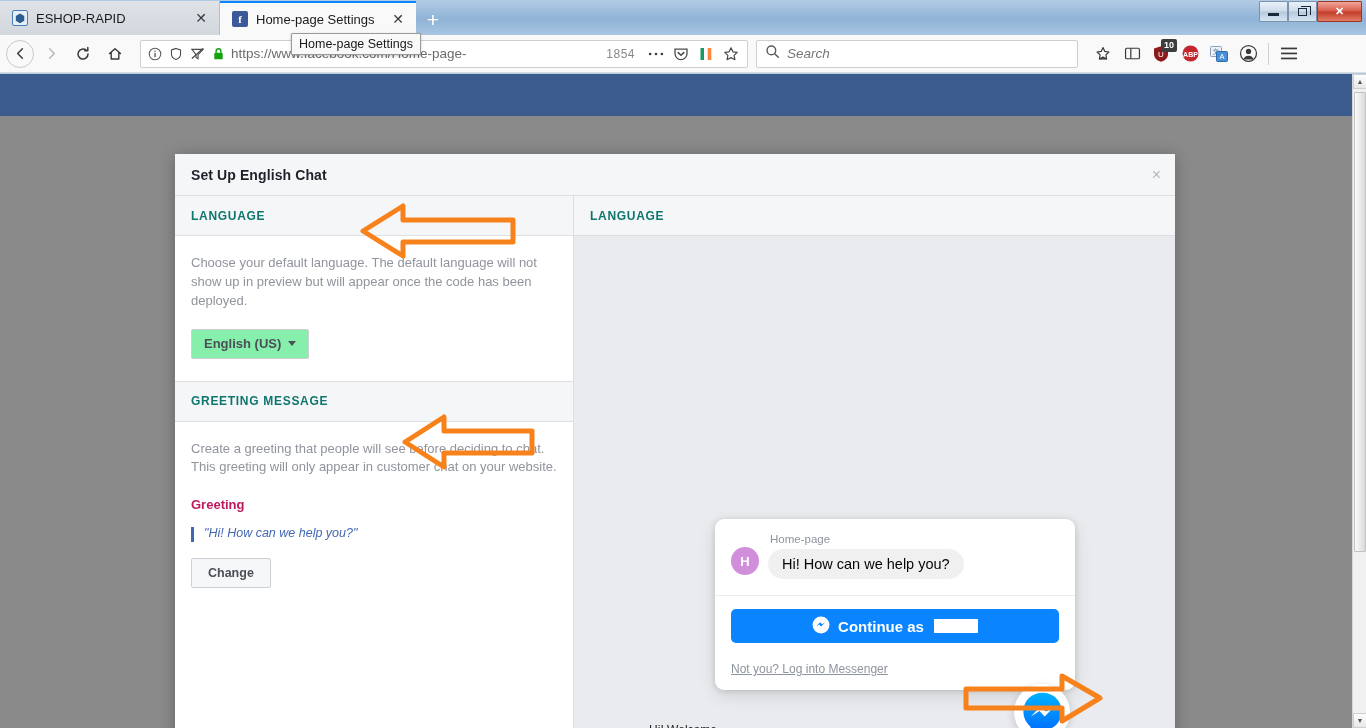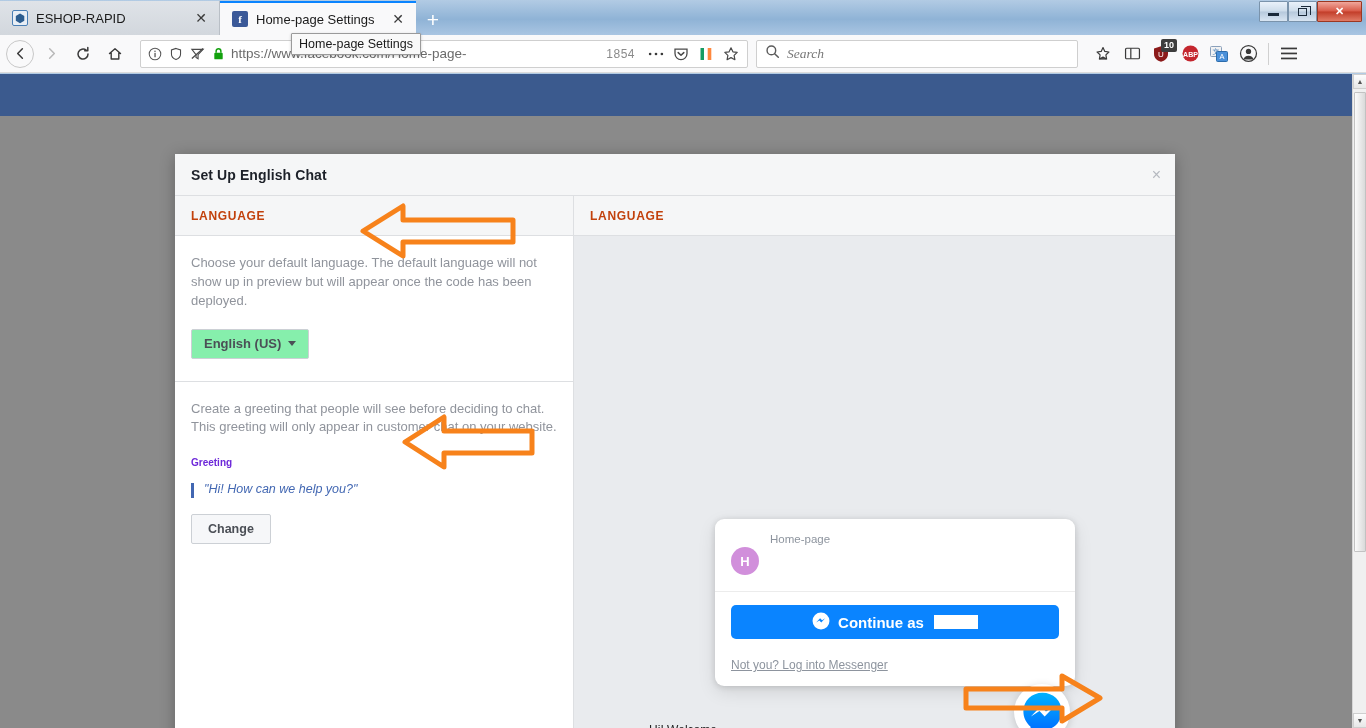--- a/index.html
+++ b/index.html
@@ -116,21 +116,21 @@
   }
   .urlsuffix { font-size: 12px; color: #8a8a8a; margin-right: 6px; letter-spacing:0.5px;}
   .urlbar .rightic { width:20px;height:20px;display:flex;align-items:center;
                      justify-content:center;color:#4a4a4a;cursor:pointer; flex:0 0 20px;}
 
   .searchbar {
     flex: 0 0 auto; width: 322px; height: 28px; margin-left: 6px;
     background: #fff; border: 1px solid #cfcfcf; border-radius: 2px;
     display: flex; align-items: center; padding: 0 8px; gap: 7px;
   }
-  .searchbar .ph { font-size: 13.5px; color: #777; font-style: italic; font-family: Liberation Serif, serif; }
+  .searchbar .ph { font-size: 13.5px; color: #777; font-style: italic; }
 
   .toolicons { display: flex; align-items: center; gap: 3px; margin-left: 10px; }
   .toolic {
     width: 26px; height: 26px; display: flex; align-items: center;
     justify-content: center; cursor: pointer; position: relative; color:#3a3a3a;
   }
   .badge {
     position: absolute; top: -2px; right: -3px; background: #3d3d3d; color: #fff;
     font-size: 9px; line-height: 11px; padding: 1px 3px; border-radius: 2px;
     font-weight: bold;
@@ -186,34 +186,34 @@
     position: absolute; right: 14px; top: 50%; transform: translateY(-50%);
     font-size: 16px; color: #b5b9c0; cursor: pointer; line-height: 1;
   }
   .modal-body { flex: 1; display: flex; min-height: 0; }
 
   
   .leftcol { width: 399px; border-right: 1px solid #dddfe2; display: flex; flex-direction: column; }
   .sect-head {
     height: 40px; background: #f5f6f7; border-bottom: 1px solid #dddfe2;
     display: flex; align-items: center; padding: 0 16px;
-    font-size: 12px; font-weight: bold; color: #c2410c; letter-spacing: 0.7px;
+    font-size: 12px; font-weight: bold; color: #0f766e; letter-spacing: 0.7px;
   }
   .sect-body { padding: 18px 16px 22px 16px; background: #fff; }
   .desc { font-size: 13px; line-height: 1.45; color: #90949c; }
   .lang-btn {
     margin-top: 18px; display: inline-flex; align-items: center; gap: 7px;
     height: 30px; padding: 0 12px; background: #86efac;
     border: 1px solid #ccd0d5; border-radius: 2px;
     font-size: 13px; font-weight: bold; color: #4b4f56; cursor: pointer;
   }
   .caret { border-left:4px solid transparent;border-right:4px solid transparent;
            border-top:5px solid #4b4f56; display:inline-block; }
   .sect-divider { border-top: 1px solid #dddfe2; }
-  .greet-label { font-size: 10px; font-weight: bold; color: #6d28d9; margin-top: 20px; }
+  .greet-label { font-size: 13px; font-weight: bold; color: #be185d; margin-top: 20px; }
   .greet-quote-wrap { display: flex; align-items: flex-start; gap: 10px; margin-top: 14px; }
   .greet-bar { width: 3px; height: 15px; background: #4267b2; flex: 0 0 3px; margin-top: 1px;}
   .greet-quote { font-size: 12.5px; color: #4267b2; font-style: italic; }
   .change-btn {
     margin-top: 16px; height: 30px; padding: 0 16px; background: #f6f7f9;
     border: 1px solid #ccd0d5; border-radius: 2px;
     font-size: 12.5px; font-weight: bold; color: #4b4f56; cursor: pointer;
     display:inline-flex;align-items:center;
   }
   .leftfill { flex:1; background:#fff; }
@@ -468,20 +468,21 @@
           <div class="sect-head">LANGUAGE</div>
           <div class="sect-body">
             <div class="desc">Choose your default language. The default language will not show up in preview but will appear once the code has been deployed.</div>
             <div class="lang-btn">
               <span>English (US)</span>
               <i class="caret"></i>
             </div>
           </div>
 
           <div class="sect-divider"></div>
+          <div class="sect-head">GREETING MESSAGE</div>
           <div class="sect-body">
             <div class="desc">Create a greeting that people will see before deciding to chat. This greeting will only appear in customer chat on your website.</div>
             <div class="greet-label">Greeting</div>
             <div class="greet-quote-wrap">
               <i class="greet-bar"></i>
               <span class="greet-quote">"Hi! How can we help you?"</span>
             </div>
             <div class="change-btn">Change</div>
           </div>
           <div class="leftfill"></div>
@@ -489,20 +490,21 @@
 
         <div class="rightcol">
           <div class="sect-head">LANGUAGE</div>
           <div class="preview-stage">
 
             <div class="chatcard">
               <div class="chat-msg-row">
                 <div class="avatar">H</div>
                 <div class="bubble-col">
                   <div class="page-name">Home-page</div>
+                  <div class="bubble">Hi! How can we help you?</div>
                 </div>
               </div>
               <div class="chat-foot">
                 <div class="continue-btn">
                   <span>
                     <svg width="18" height="18" viewBox="0 0 20 20">
                         <circle cx="10" cy="10" r="9.4" fill="#fff"></circle>
                         <path d="M4.6 11.6 L9 7 l2.2 2.3 L14.6 7 l-4.3 4.8 -2.2-2.3 Z" fill="#0a84ff"></path>
                       </svg>
                   </span>

